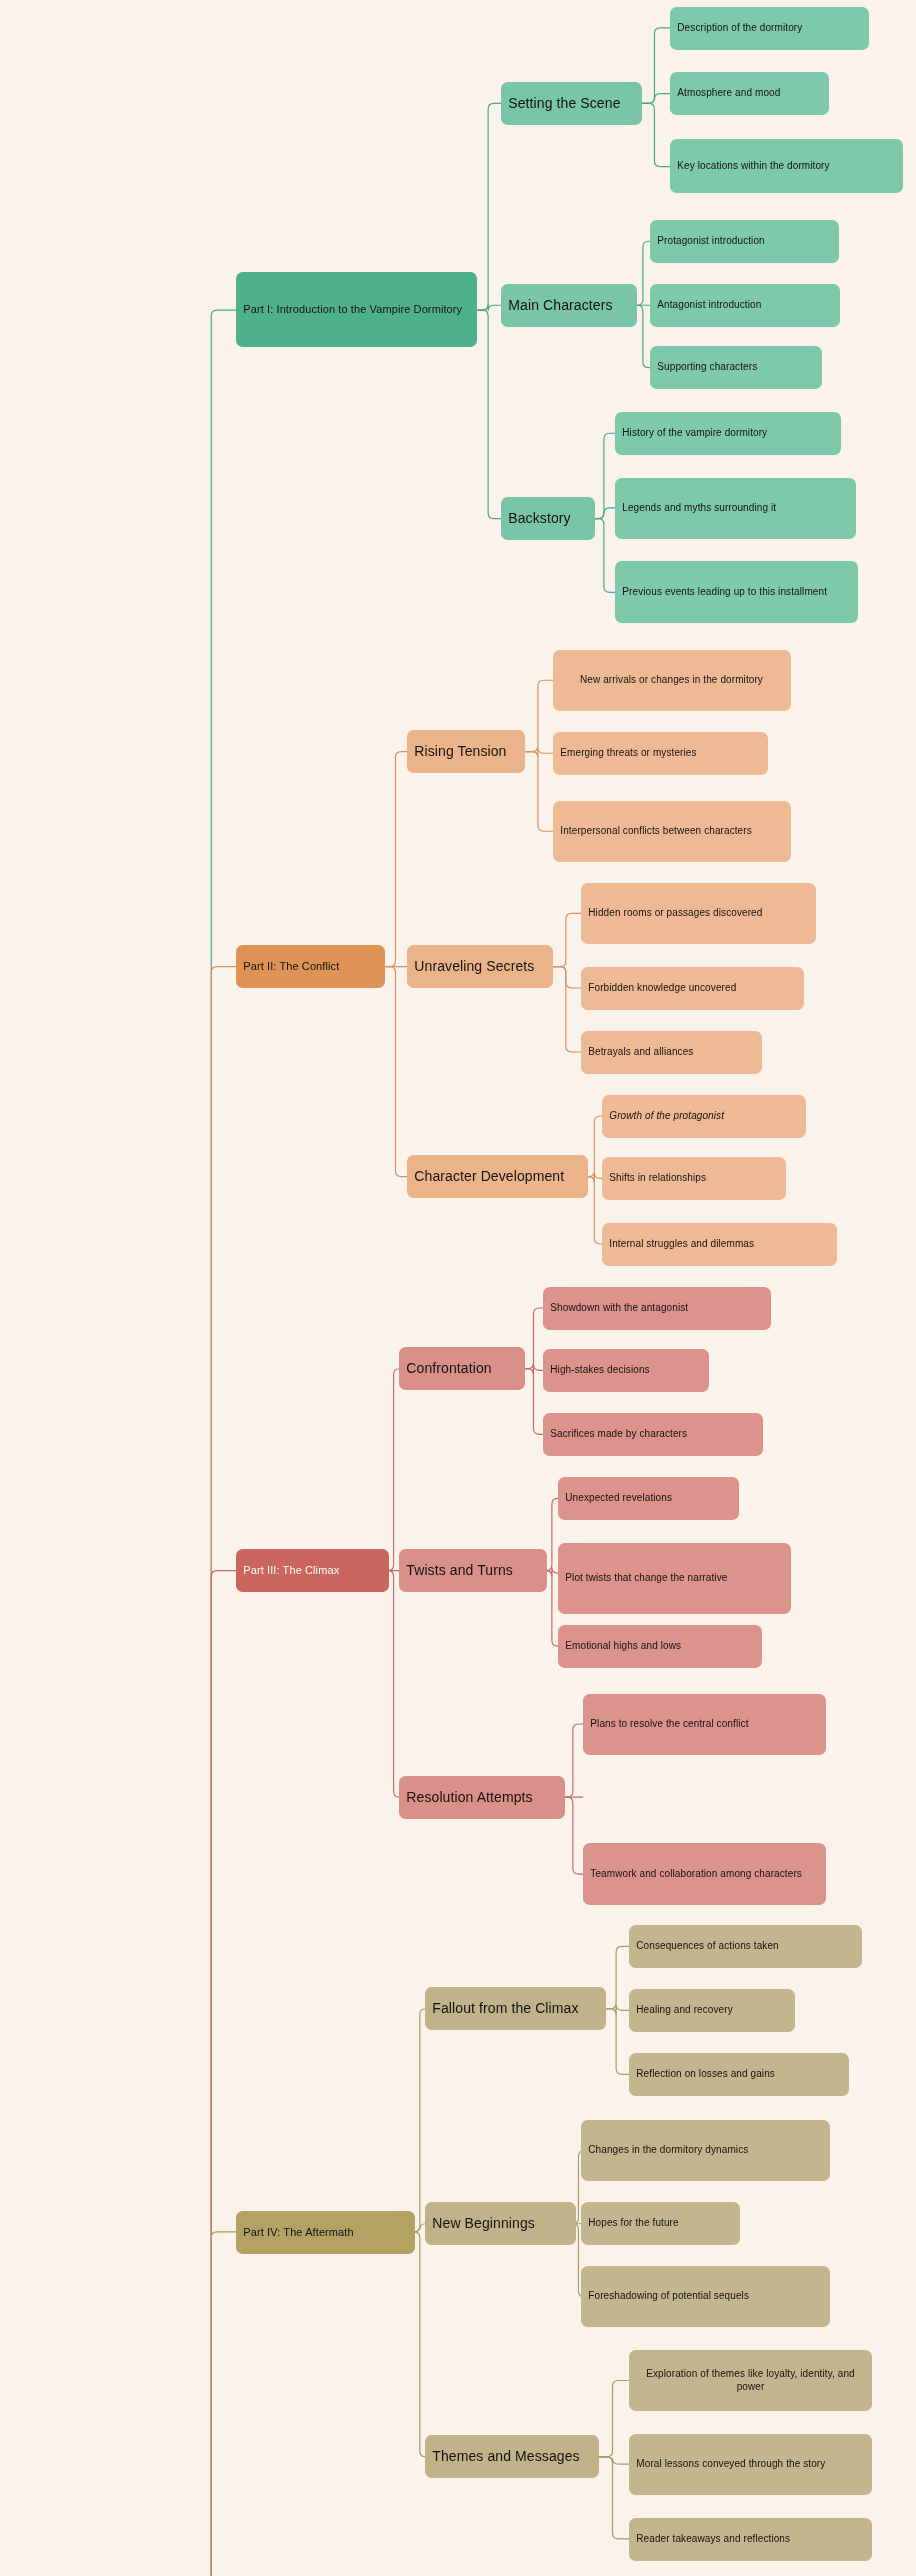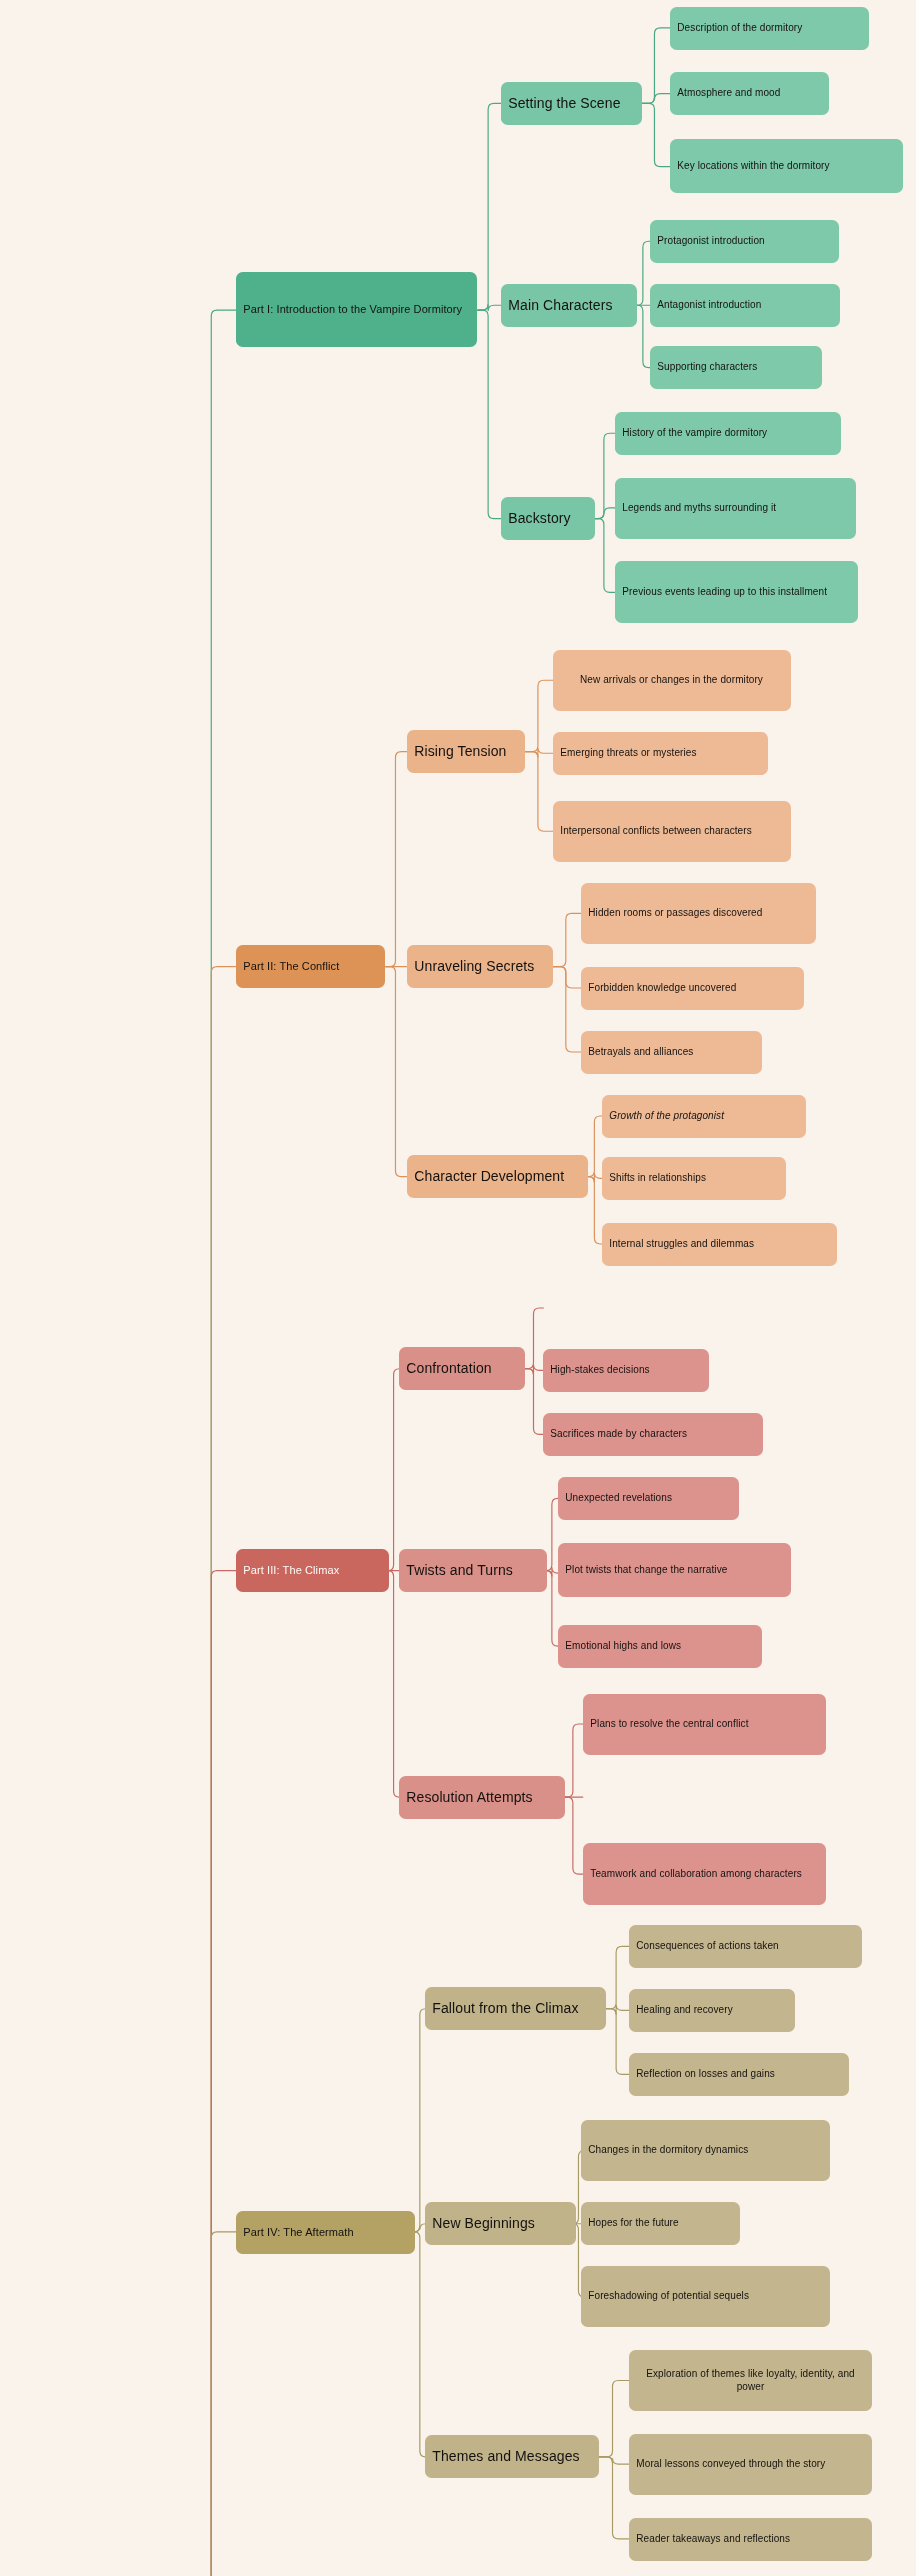--- a/index.html
+++ b/index.html
@@ -181,33 +181,36 @@
     </div>
     <div class="node lvl3" style="left: 602px; top: 1223px; width: 235px; height: 43px; background: rgb(238, 186, 149);">
       <span>Internal struggles and dilemmas</span>
     </div>
     <div class="node lvl1 whitetext" style="left: 236px; top: 1549px; width: 153px; height: 43px; background: rgb(201, 103, 95);">
       <span>Part III: The Climax</span>
     </div>
     <div class="node lvl2" style="left: 399px; top: 1347px; width: 126px; height: 43px; background: rgb(217, 144, 137);">
       <span>Confrontation</span>
     </div>
+    <div class="node lvl3" style="left: 543px; top: 1287px; width: 228px; height: 43px; background: rgb(220, 147, 141);">
+      <span>Showdown with the antagonist</span>
+    </div>
     <div class="node lvl3" style="left: 543px; top: 1349px; width: 166px; height: 43px; background: rgb(220, 147, 141);">
       <span>High-stakes decisions</span>
     </div>
     <div class="node lvl3" style="left: 543px; top: 1413px; width: 220px; height: 43px; background: rgb(220, 147, 141);">
       <span>Sacrifices made by characters</span>
     </div>
     <div class="node lvl2" style="left: 399px; top: 1549px; width: 148px; height: 43px; background: rgb(217, 144, 137);">
       <span>Twists and Turns</span>
     </div>
     <div class="node lvl3" style="left: 558px; top: 1477px; width: 181px; height: 43px; background: rgb(220, 147, 141);">
       <span>Unexpected revelations</span>
     </div>
-    <div class="node lvl3" style="left: 558px; top: 1543px; width: 233px; height: 54px; background: rgb(220, 147, 141);">
+    <div class="node lvl3" style="left: 558px; top: 1543px; width: 233px; height: 71px; background: rgb(220, 147, 141);">
       <span>Plot twists that change the narrative</span>
     </div>
     <div class="node lvl3" style="left: 558px; top: 1625px; width: 204px; height: 43px; background: rgb(220, 147, 141);">
       <span>Emotional highs and lows</span>
     </div>
     <div class="node lvl2" style="left: 399px; top: 1776px; width: 166px; height: 43px; background: rgb(217, 144, 137);">
       <span>Resolution Attempts</span>
     </div>
     <div class="node lvl3" style="left: 583px; top: 1694px; width: 243px; height: 61px; background: rgb(220, 147, 141);">
       <span>Plans to resolve the central conflict</span>

